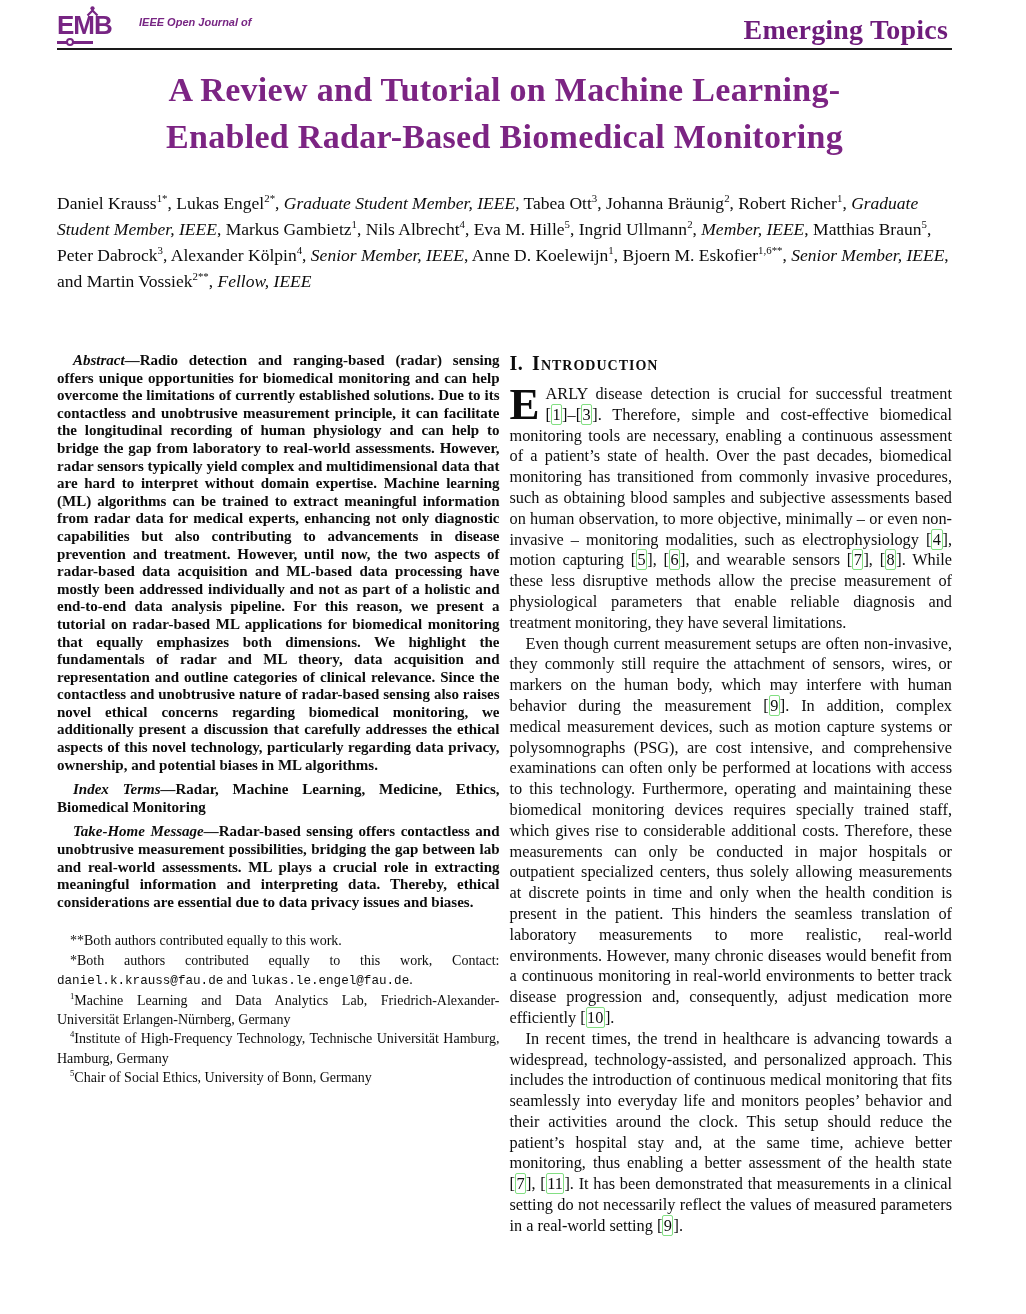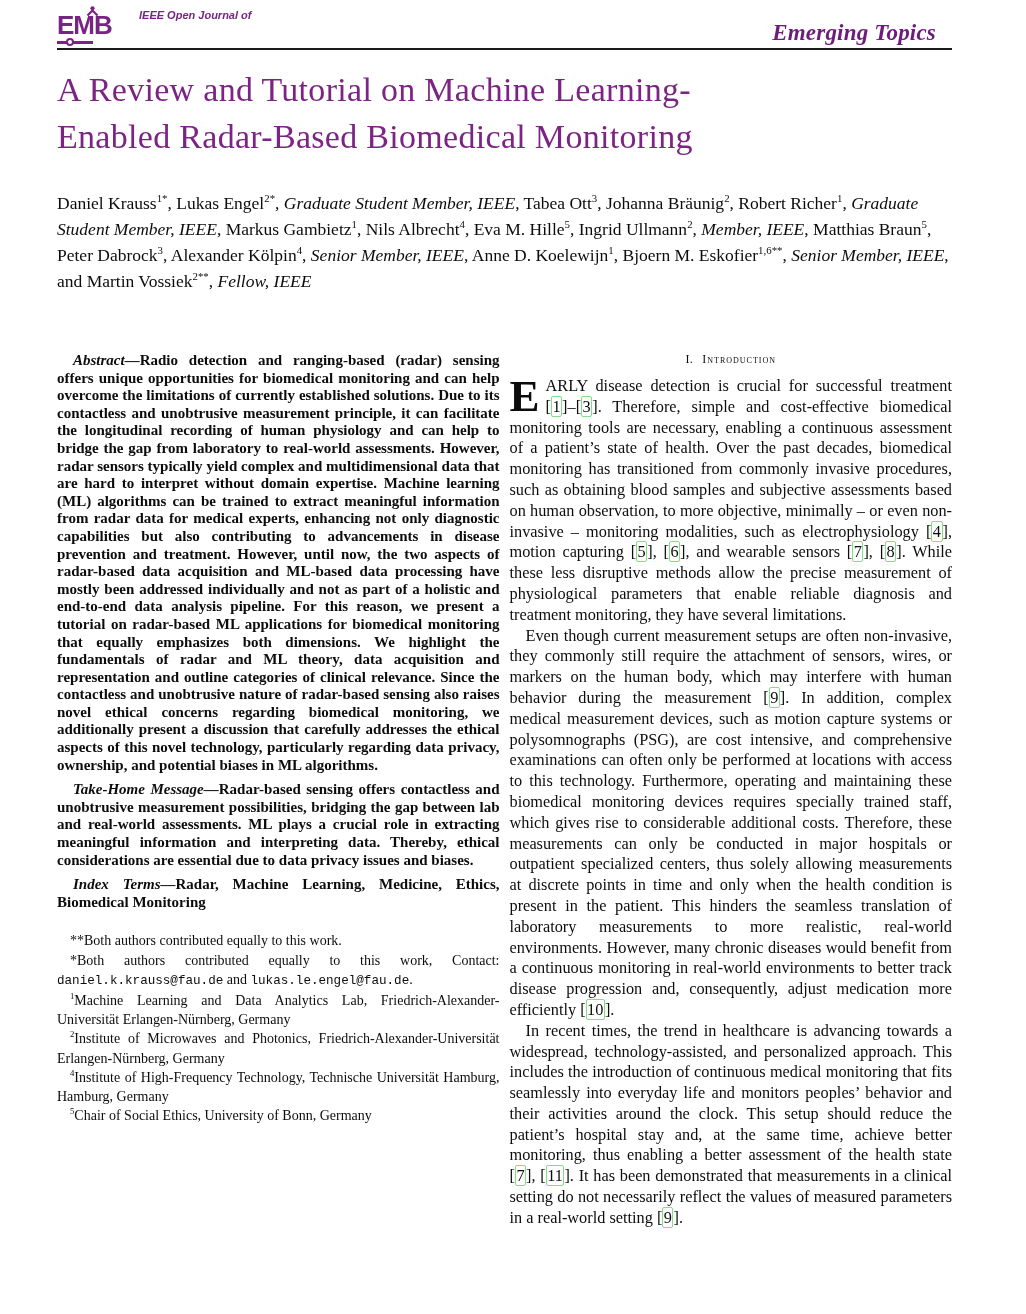--- a/index.html
+++ b/index.html
@@ -16,46 +16,46 @@
   
   .header{position:relative; height:36px;}
   .logo{position:absolute; left:0; top:-2px; width:70px; text-align:left; color:var(--brand);}
   .person-icon{display:block; margin:0 auto -3px auto;}
   .emb{font-family:"Liberation Sans","DejaVu Sans",sans-serif; font-weight:bold;
        font-size:26px; letter-spacing:-1px; line-height:24px; color:var(--brand);}
   .barbell{position:relative; width:40px; height:8px; margin-top:1px;}
   .bb-line{position:absolute; left:0; right:4px; top:3px; height:2.5px; background:var(--brand);}
   .bb-circle{position:absolute; left:9px; top:0; width:8px; height:8px; border-radius:50%;
              background:#fff; border:2.5px solid var(--brand);}
-  .jname{position:absolute; left:82px; top:1px; color:var(--brand);
+  .jname{position:absolute; left:82px; top:8px; color:var(--brand);
          font-family:"Liberation Sans","DejaVu Sans",sans-serif; font-style:italic; font-weight:bold;}
   .j1{font-size:11px; line-height:12px;}
   .j2{font-size:16.5px; line-height:19px; letter-spacing:0.2px;}
-  .section-banner{position:absolute; right:16px; bottom:-2px; color:var(--section-purple);
-         font-weight:bold; font-size:23px; letter-spacing:0.2px;font-style:italic;}
+  .section-banner{position:absolute; right:4px; bottom:-2px; color:var(--section-purple);
+         font-weight:bold; font-size:28px; letter-spacing:0.2px;}
   .rule{border-bottom:2px solid var(--rule); margin-top:4px;}
   
-  .title{margin-top:16px; text-align:left; color:var(--title-purple);
-         font-weight:normal; font-size:34px; line-height:47px; letter-spacing:0.3px;}
+  .title{margin-top:16px; text-align:center; color:var(--title-purple);
+         font-weight:bold; font-size:34px; line-height:47px; letter-spacing:0.3px;}
   .authors{margin:30px auto 0 auto; width:912px; 
            font-size:17.5px; line-height:26px;}
   .authors sup{font-size:62%;}
   
   .cols{display:flex; gap:10px; margin-top:58px;}
   .col{flex:1 1 0; min-width:0;}
   
   .abs{font-weight:bold; font-size:15px; line-height:17.6px; text-align:justify;
        text-indent:16px; margin-bottom:7px;}
   .abs .lbl{font-style:italic;}
   .footnotes{margin-top:20px; font-size:14px; line-height:19.2px; text-align:justify;}
   .footnotes p{text-indent:13px;}
   .footnotes sup{font-size:62%;}
   .mono{font-family:"Liberation Mono","DejaVu Sans Mono",monospace; font-size:12.6px;}
   
-  .sec-heading{text-align:center; font-size:12px; margin-bottom:9px; letter-spacing:0.4px;}
+  .sec-heading{font-size:20px; margin-bottom:9px; letter-spacing:0.4px;font-weight:bold;}
   .sec-heading .sc{font-variant:small-caps; margin-left:9px; letter-spacing:1px;}
   .body-p{font-size:16.3px; line-height:20.8px; text-align:justify; text-indent:16px;}
   .body-p.first{text-indent:0;}
   .dropcap{float:left; font-size:45px; line-height:36px; font-weight:bold;
            padding:2px 6px 0 0;}
   .cite{white-space:nowrap;}
   .cite-num{border:1.5px solid var(--cite); border-radius:2px; padding:0 0.5px;}
   sup{line-height:0;}
 </style>
 </head>
@@ -87,29 +87,28 @@
     <span>Enabled Radar-Based Biomedical Monitoring</span>
   </h1>
 
   <div class="authors"><span>Daniel Krauss</span><sup>1*</sup><span>, </span><span>Lukas Engel</span><sup>2*</sup><span>, </span><i>Graduate Student Member, IEEE</i><span>, </span><span>Tabea Ott</span><sup>3</sup><span>, </span><span>Johanna Bräunig</span><sup>2</sup><span>, </span><span>Robert Richer</span><sup>1</sup><span>, </span><i>Graduate Student Member, IEEE</i><span>, </span><span>Markus Gambietz</span><sup>1</sup><span>, </span><span>Nils Albrecht</span><sup>4</sup><span>, </span><span>Eva M. Hille</span><sup>5</sup><span>, </span><span>Ingrid Ullmann</span><sup>2</sup><span>, </span><i>Member, IEEE</i><span>, </span><span>Matthias Braun</span><sup>5</sup><span>, </span><span>Peter Dabrock</span><sup>3</sup><span>, </span><span>Alexander Kölpin</span><sup>4</sup><span>, </span><i>Senior Member, IEEE</i><span>, </span><span>Anne D. Koelewijn</span><sup>1</sup><span>, </span><span>Bjoern M. Eskofier</span><sup>1,6**</sup><span>, </span><i>Senior Member, IEEE</i><span>, and </span><span>Martin Vossiek</span><sup>2**</sup><span>, </span><i>Fellow, IEEE</i></div>
 
   <div class="cols">
 
     <div class="col left">
       <p class="abs"><i class="lbl">Abstract—</i><span>Radio detection and ranging-based (radar) sensing offers unique opportunities for biomedical monitoring and can help overcome the limitations of currently established solutions. Due to its contactless and unobtrusive measurement principle, it can facilitate the longitudinal recording of human physiology and can help to bridge the gap from laboratory to real-world assessments. However, radar sensors typically yield complex and multidimensional data that are hard to interpret without domain expertise. Machine learning (ML) algorithms can be trained to extract meaningful information from radar data for medical experts, enhancing not only diagnostic capabilities but also contributing to advancements in disease prevention and treatment. However, until now, the two aspects of radar-based data acquisition and ML-based data processing have mostly been addressed individually and not as part of a holistic and end-to-end data analysis pipeline. For this reason, we present a tutorial on radar-based ML applications for biomedical monitoring that equally emphasizes both dimensions. We highlight the fundamentals of radar and ML theory, data acquisition and representation and outline categories of clinical relevance. Since the contactless and unobtrusive nature of radar-based sensing also raises novel ethical concerns regarding biomedical monitoring, we additionally present a discussion that carefully addresses the ethical aspects of this novel technology, particularly regarding data privacy, ownership, and potential biases in ML algorithms.</span></p>
 
+      <p class="abs"><i class="lbl">Index Terms—</i><span>Radar, Machine Learning, Medicine, Ethics, Biomedical Monitoring</span></p>
+
       <p class="abs"><i class="lbl">Take-Home Message—</i><span>Radar-based sensing offers contactless and unobtrusive measurement possibilities, bridging the gap between lab and real-world assessments. ML plays a crucial role in extracting meaningful information and interpreting data. Thereby, ethical considerations are essential due to data privacy issues and biases.</span></p>
-
-      <p class="abs"><i class="lbl">Index Terms—</i><span>Radar, Machine Learning, Medicine, Ethics, Biomedical Monitoring</span></p>
 
       <div class="footnotes">
         <p><span>**Both authors contributed equally to this work.</span></p>
         <p><span>*Both authors contributed equally to this work, Contact: </span><span class="mono">daniel.k.krauss@fau.de</span><span> and </span><span class="mono">lukas.le.engel@fau.de</span><span>.</span></p>
         <p><sup>1</sup><span>Machine Learning and Data Analytics Lab, Friedrich-Alexander-Universität Erlangen-Nürnberg, Germany</span></p>
-        <p><sup>2</sup><span>Institute of Microwaves and Photonics, Friedrich-Alexander-Universität Erlangen-Nürnberg, Germany</span></p>
         <p><sup>4</sup><span>Institute of High-Frequency Technology, Technische Universität Hamburg, Hamburg, Germany</span></p>
         <p><sup>5</sup><span>Chair of Social Ethics, University of Bonn, Germany</span></p>
       </div>
     </div>
 
     <div class="col right">
       <div class="sec-heading"><span>I.</span><span class="sc">Introduction</span></div>
 
       <p class="body-p first"><span class="dropcap">E</span><span>ARLY disease detection is crucial for successful treatment <span class="cite">[<span class="cite-num">1</span>]</span>–<span class="cite">[<span class="cite-num">3</span>]</span>. Therefore, simple and cost-effective biomedical monitoring tools are necessary, enabling a continuous assessment of a patient’s state of health. Over the past decades, biomedical monitoring has transitioned from commonly invasive procedures, such as obtaining blood samples and subjective assessments based on human observation, to more objective, minimally – or even non-invasive – monitoring modalities, such as electrophysiology <span class="cite">[<span class="cite-num">4</span>]</span>, motion capturing <span class="cite">[<span class="cite-num">5</span>]</span>, <span class="cite">[<span class="cite-num">6</span>]</span>, and wearable sensors <span class="cite">[<span class="cite-num">7</span>]</span>, <span class="cite">[<span class="cite-num">8</span>]</span>. While these less disruptive methods allow the precise measurement of physiological parameters that enable reliable diagnosis and treatment monitoring, they have several limitations.</span></p>
 

